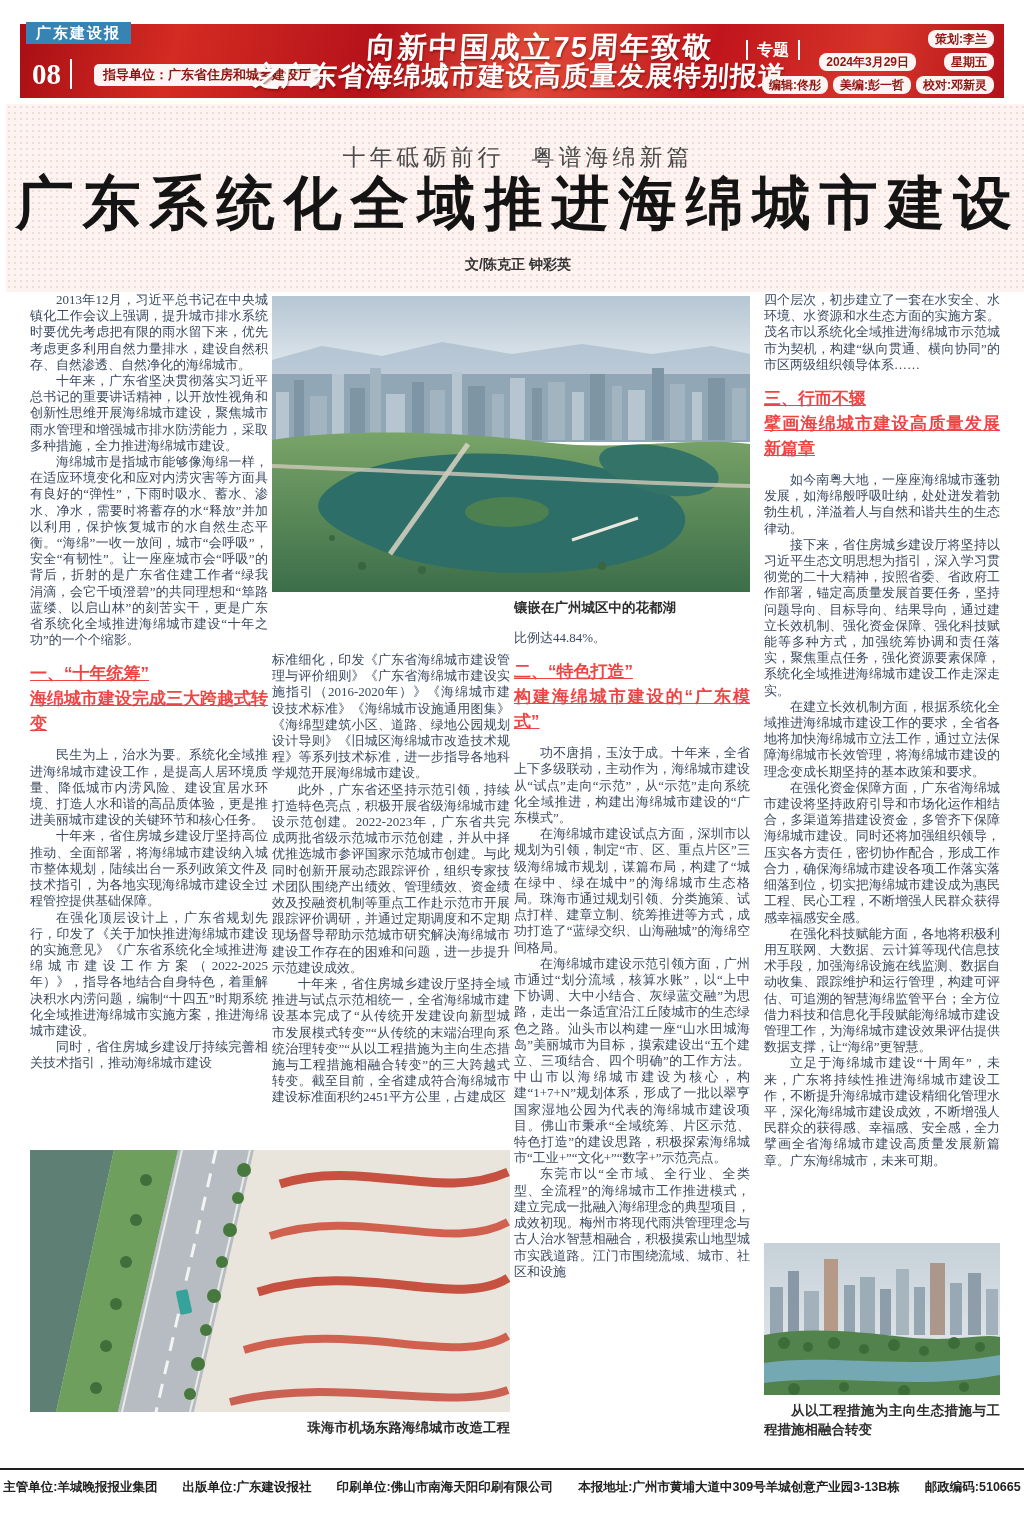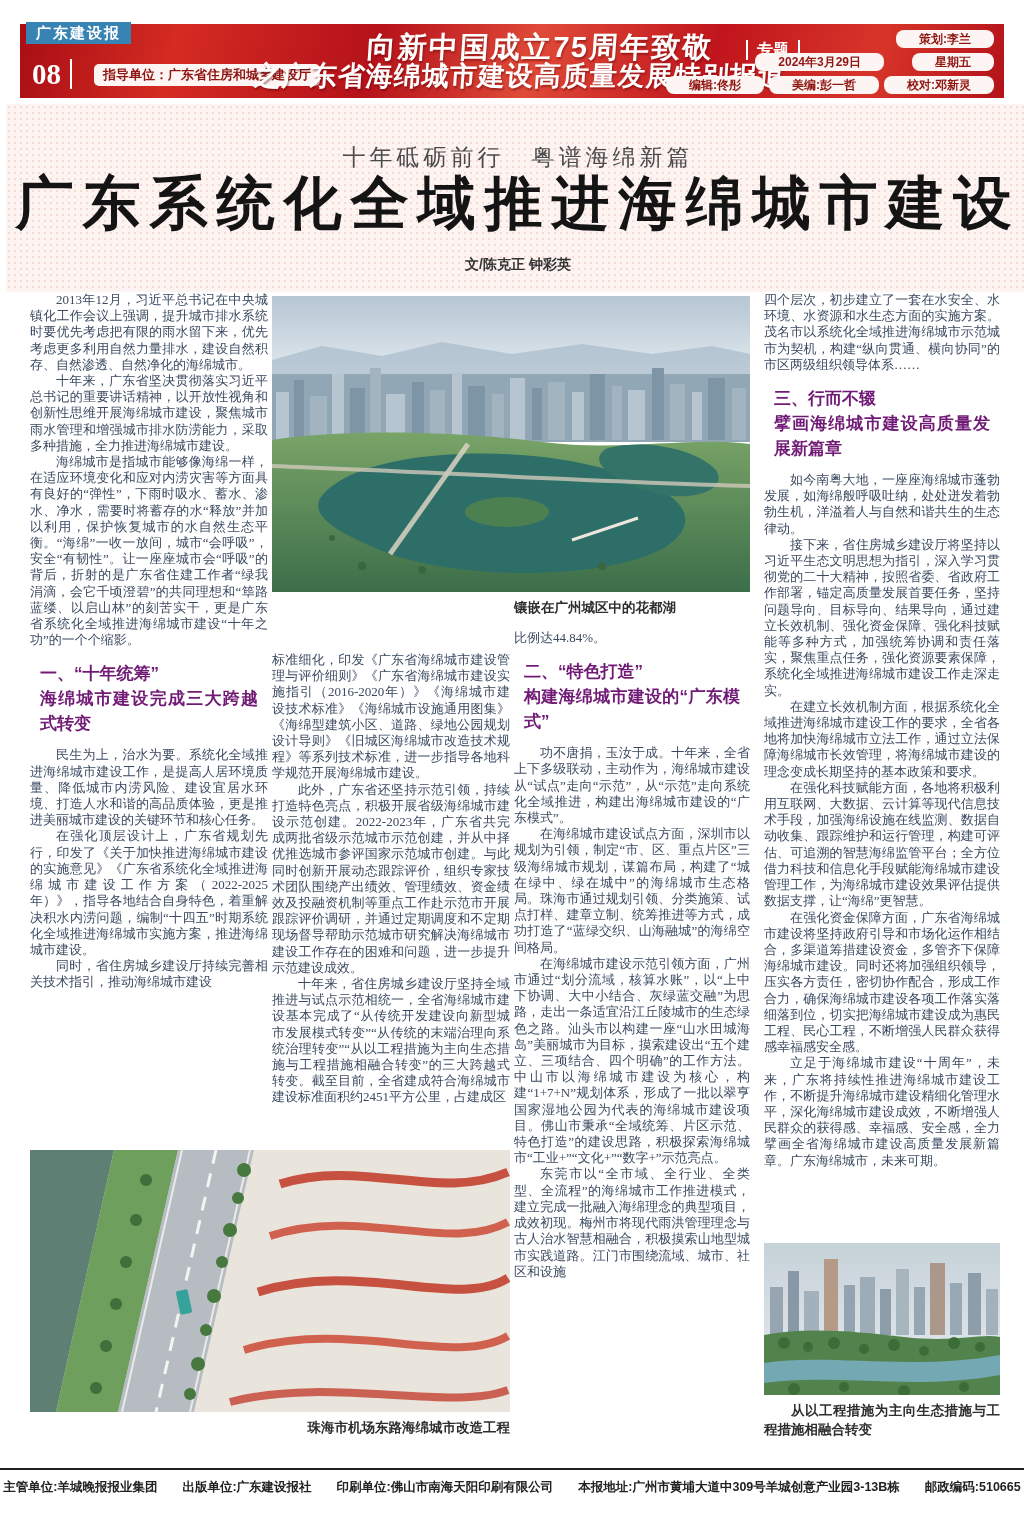--- a/index.html
+++ b/index.html
@@ -19,39 +19,39 @@
   .banner-title{color:#fff;font-family:"Liberation Sans","DejaVu Sans",sans-serif;font-weight:bold;
     text-shadow:1px 2px 2px rgba(90,0,0,.45);transform:skewX(-4deg);white-space:nowrap;}
   .banner-line1{position:absolute;top:4px;left:300px;width:440px;text-align:center;font-size:29px;letter-spacing:2px;}
   .banner-line2{position:absolute;bottom:4px;left:234px;font-size:27px;letter-spacing:1px;}
   .topic-tag{position:absolute;top:16px;left:726px;color:#fff;font-size:16px;font-weight:bold;
     font-family:"Liberation Sans","DejaVu Sans",sans-serif;border-left:2px solid #fff;border-right:2px solid #fff;
     padding:0 9px;line-height:20px;}
   .pill-row{position:absolute;right:10px;display:flex;gap:5px;justify-content:flex-end;}
   .pill-row1{top:6px;}.pill-row2{top:29px;gap:28px;}.pill-row3{top:52px;}
   .pill{background:#fdf5f3;color:#8f1511;font-family:"Liberation Sans","DejaVu Sans",sans-serif;
-    font-weight:bold;font-size:12px;line-height:16px;padding:1px 23px;border-radius:8px;white-space:nowrap;}
+    font-weight:bold;font-size:12px;line-height:16px;padding:1px 7px;border-radius:8px;white-space:nowrap;}
 
   
   .headline-zone{position:absolute;top:104px;left:6px;width:100%;height:188px;
     background-color:#fdf4f2;
     background-image:radial-gradient(#f4dad4 1px,transparent 1.3px);background-size:6px 6px;}
   .kicker{position:absolute;top:38px;width:100%;text-align:center;
     font-family:"Liberation Sans","DejaVu Sans",sans-serif;font-size:23px;color:#4b4b4b;letter-spacing:4px;}
   .main-title{position:absolute;top:64px;width:100%;text-align:center;font-size:58px;line-height:72px;
     font-weight:900;color:#141414;letter-spacing:9px;}
   .byline{position:absolute;top:152px;width:100%;text-align:center;
     font-family:"Liberation Sans","DejaVu Sans",sans-serif;font-weight:bold;font-size:14px;color:#333;}
 
   
   .col{position:absolute;font-size:13px;line-height:16.2px;color:#3b4a61;text-align:justify;overflow:hidden;}
   .col p{margin:0;text-indent:2em;}
   .col p.cont{text-indent:0;}
-  .subhead{font-family:"Liberation Sans","DejaVu Sans",sans-serif;color:#701a75;font-weight:bold;
-    font-size:17px;line-height:25px;margin:13px 10px 11px;}
+  .subhead{font-family:"Liberation Sans","DejaVu Sans",sans-serif;color:#ef4444;font-weight:bold;
+    font-size:17px;line-height:25px;margin:13px 0 11px;text-decoration:underline;}
   .col1{left:30px;top:292px;width:238px;height:852px;}
   .col2{left:272px;top:652px;width:238px;height:492px;}
   .col3{left:514px;top:630px;width:236px;height:817px;}
   .col4{left:764px;top:292px;width:236px;height:944px;}
 
   
   .photo-wrap{position:absolute;}
   .photo-wrap svg{display:block;}
   .caption{font-family:"Liberation Sans","DejaVu Sans",sans-serif;font-weight:bold;
     font-size:13.5px;line-height:19px;color:#2e2e2e;margin-top:6px;}
@@ -156,20 +156,21 @@
 
   <div class="col col1">
     <p>2013年12月，习近平总书记在中央城镇化工作会议上强调，提升城市排水系统时要优先考虑把有限的雨水留下来，优先考虑更多利用自然力量排水，建设自然积存、自然渗透、自然净化的海绵城市。</p>
     <p>十年来，广东省坚决贯彻落实习近平总书记的重要讲话精神，以开放性视角和创新性思维开展海绵城市建设，聚焦城市雨水管理和增强城市排水防涝能力，采取多种措施，全力推进海绵城市建设。</p>
     <p>海绵城市是指城市能够像海绵一样，在适应环境变化和应对内涝灾害等方面具有良好的“弹性”，下雨时吸水、蓄水、渗水、净水，需要时将蓄存的水“释放”并加以利用，保护恢复城市的水自然生态平衡。“海绵”一收一放间，城市“会呼吸”，安全“有韧性”。让一座座城市会“呼吸”的背后，折射的是广东省住建工作者“绿我涓滴，会它千顷澄碧”的共同理想和“筚路蓝缕、以启山林”的刻苦实干，更是广东省系统化全域推进海绵城市建设“十年之功”的一个个缩影。</p>
     <div class="subhead">
       <div>一、“十年统筹”</div>
       <div>海绵城市建设完成三大跨越式转变</div>
     </div>
     <p>民生为上，治水为要。系统化全域推进海绵城市建设工作，是提高人居环境质量、降低城市内涝风险、建设宜居水环境、打造人水和谐的高品质体验，更是推进美丽城市建设的关键环节和核心任务。</p>
+    <p>十年来，省住房城乡建设厅坚持高位推动、全面部署，将海绵城市建设纳入城市整体规划，陆续出台一系列政策文件及技术指引，为各地实现海绵城市建设全过程管控提供基础保障。</p>
     <p>在强化顶层设计上，广东省规划先行，印发了《关于加快推进海绵城市建设的实施意见》《广东省系统化全域推进海绵城市建设工作方案（2022-2025年）》，指导各地结合自身特色，着重解决积水内涝问题，编制“十四五”时期系统化全域推进海绵城市实施方案，推进海绵城市建设。</p>
     <p>同时，省住房城乡建设厅持续完善相关技术指引，推动海绵城市建设</p>
   </div>
 
   <div class="col col2">
     <p class="cont">标准细化，印发《广东省海绵城市建设管理与评价细则》《广东省海绵城市建设实施指引（2016-2020年）》《海绵城市建设技术标准》《海绵城市设施通用图集》《海绵型建筑小区、道路、绿地公园规划设计导则》《旧城区海绵城市改造技术规程》等系列技术标准，进一步指导各地科学规范开展海绵城市建设。</p>
     <p>此外，广东省还坚持示范引领，持续打造特色亮点，积极开展省级海绵城市建设示范创建。2022-2023年，广东省共完成两批省级示范城市示范创建，并从中择优推选城市参评国家示范城市创建。与此同时创新开展动态跟踪评价，组织专家技术团队围绕产出绩效、管理绩效、资金绩效及投融资机制等重点工作赴示范市开展跟踪评价调研，并通过定期调度和不定期现场督导帮助示范城市研究解决海绵城市建设工作存在的困难和问题，进一步提升示范建设成效。</p>
     <p>十年来，省住房城乡建设厅坚持全域推进与试点示范相统一，全省海绵城市建设基本完成了“从传统开发建设向新型城市发展模式转变”“从传统的末端治理向系统治理转变”“从以工程措施为主向生态措施与工程措施相融合转变”的三大跨越式转变。截至目前，全省建成符合海绵城市建设标准面积约2451平方公里，占建成区</p>
   </div>
 
@@ -187,22 +188,22 @@
 
   <div class="col col4">
     <p class="cont">四个层次，初步建立了一套在水安全、水环境、水资源和水生态方面的实施方案。茂名市以系统化全域推进海绵城市示范城市为契机，构建“纵向贯通、横向协同”的市区两级组织领导体系……</p>
     <div class="subhead">
       <div>三、行而不辍</div>
       <div>擘画海绵城市建设高质量发展新篇章</div>
     </div>
     <p>如今南粤大地，一座座海绵城市蓬勃发展，如海绵般呼吸吐纳，处处迸发着勃勃生机，洋溢着人与自然和谐共生的生态律动。</p>
     <p>接下来，省住房城乡建设厅将坚持以习近平生态文明思想为指引，深入学习贯彻党的二十大精神，按照省委、省政府工作部署，锚定高质量发展首要任务，坚持问题导向、目标导向、结果导向，通过建立长效机制、强化资金保障、强化科技赋能等多种方式，加强统筹协调和责任落实，聚焦重点任务，强化资源要素保障，系统化全域推进海绵城市建设工作走深走实。</p>
     <p>在建立长效机制方面，根据系统化全域推进海绵城市建设工作的要求，全省各地将加快海绵城市立法工作，通过立法保障海绵城市长效管理，将海绵城市建设的理念变成长期坚持的基本政策和要求。</p>
+    <p>在强化资金保障方面，广东省海绵城市建设将坚持政府引导和市场化运作相结合，多渠道筹措建设资金，多管齐下保障海绵城市建设。同时还将加强组织领导，压实各方责任，密切协作配合，形成工作合力，确保海绵城市建设各项工作落实落细落到位，切实把海绵城市建设成为惠民工程、民心工程，不断增强人民群众获得感幸福感安全感。</p>
     <p>在强化科技赋能方面，各地将积极利用互联网、大数据、云计算等现代信息技术手段，加强海绵设施在线监测、数据自动收集、跟踪维护和运行管理，构建可评估、可追溯的智慧海绵监管平台；全方位借力科技和信息化手段赋能海绵城市建设管理工作，为海绵城市建设效果评估提供数据支撑，让“海绵”更智慧。</p>
-    <p>在强化资金保障方面，广东省海绵城市建设将坚持政府引导和市场化运作相结合，多渠道筹措建设资金，多管齐下保障海绵城市建设。同时还将加强组织领导，压实各方责任，密切协作配合，形成工作合力，确保海绵城市建设各项工作落实落细落到位，切实把海绵城市建设成为惠民工程、民心工程，不断增强人民群众获得感幸福感安全感。</p>
     <p>立足于海绵城市建设“十周年”，未来，广东将持续性推进海绵城市建设工作，不断提升海绵城市建设精细化管理水平，深化海绵城市建设成效，不断增强人民群众的获得感、幸福感、安全感，全力擘画全省海绵城市建设高质量发展新篇章。广东海绵城市，未来可期。</p>
   </div>
 
   <div class="photo-wrap photo-zhuhai-wrap">
     <svg width="480" height="262" viewBox="0 0 480 262">
       <rect width="480" height="262" fill="#cdd6cc"></rect>
       <polygon points="0,0 84,0 26,262 0,262" fill="#5e8074"></polygon>
       <polygon points="84,0 148,0 88,262 26,262" fill="#6f9f5d"></polygon>
       <polygon points="148,0 224,0 164,262 88,262" fill="#b6bcc1"></polygon>
       <line x1="152" y1="0" x2="92" y2="262" stroke="#e9ebe9" stroke-width="2"></line>

